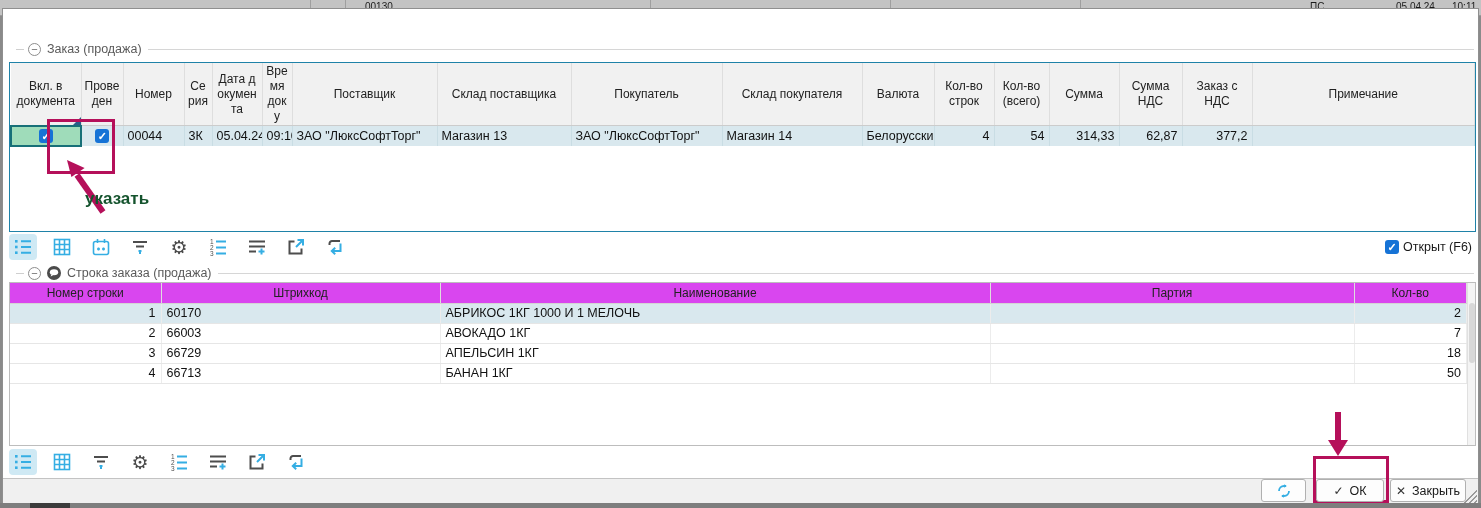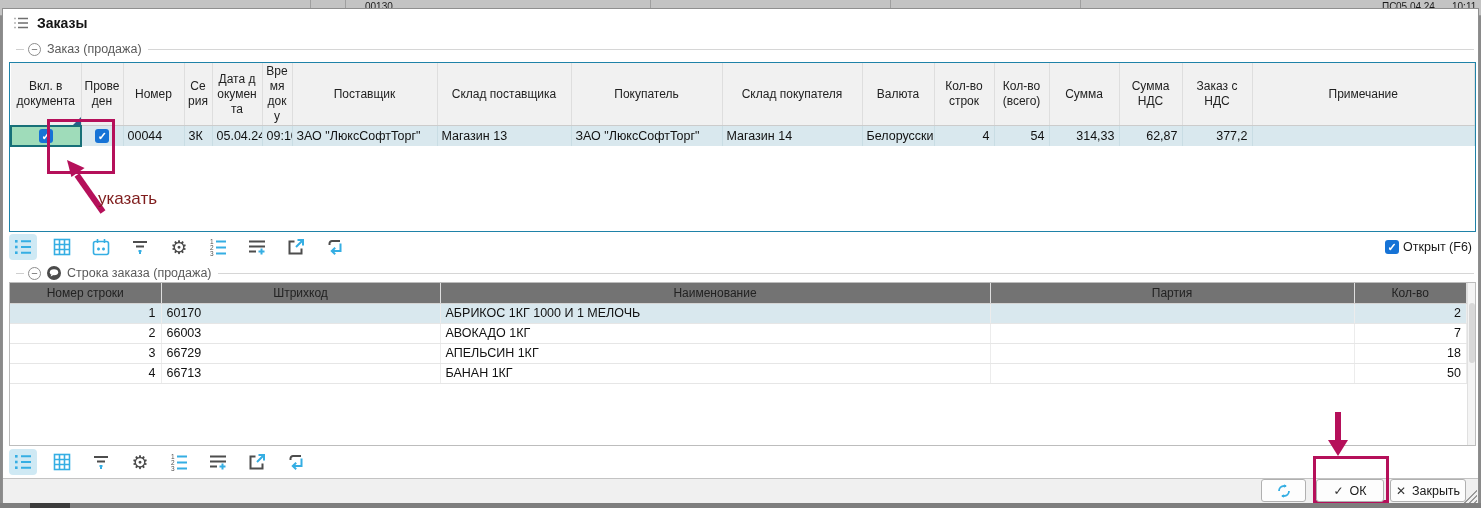--- a/index.html
+++ b/index.html
@@ -69,21 +69,21 @@
   }
   .corner-marker {
     position:absolute; right:0; bottom:0; width:0; height:0;
     border-left:8px solid transparent; border-bottom:8px solid #2a5f8a;
   }
 
   
   .hint-rect { position:absolute; border:3px solid #b5105a; background:transparent; z-index:30; }
   .hint-rect1 { left:37px; top:56px; width:68px; height:55px; }
   .hint-text {
-    position:absolute; left:88px; top:126px; color:#7f1d1d; font-weight:normal;
+    position:absolute; left:75px; top:126px; color:#14532d; font-weight:bold;
     font-size:17px; z-index:30;
   }
   .hint-arrow1 { position:absolute; left:45px; top:95px; z-index:30; }
   .hint-rect2 { left:1310px; top:447px; width:76px; height:47px; }
   .hint-arrow2 { position:absolute; left:1322px; top:403px; z-index:40; }
 
   
   .toolbar { position:absolute; left:6px; right:6px; height:28px; display:flex; align-items:center; }
   .tb1 { top:224px; }
   .tb2 { top:439px; }
@@ -96,21 +96,21 @@
   .open-check { margin-left:auto; display:flex; align-items:center; font-size:12.5px; color:#1a1a1a; }
   .open-check .checkbox { margin-right:4px; }
 
   
   .table2-wrap {
     position:absolute; top:273px; left:6px; width:1467px; height:164px;
     border:1px solid #bdbdbd; background:#fff; overflow:hidden;
   }
   .t2 { width:1457px; }
   .t2 th {
-    height:20px; background:#737373; font-weight:normal; font-size:12px; color:#222;
+    height:20px; background:#d946ef; font-weight:normal; font-size:12px; color:#222;
     text-align:center; border-right:1px solid #dedede; border-bottom:1px solid #d4d4d4; padding:1px 4px;
   }
   .t2 td {
     height:20px; font-size:12.5px; color:#111; padding:1px 5px; background:#fff;
     border-right:1px solid #ececec; border-bottom:1px solid #e6e6e6; white-space:nowrap; overflow:hidden;
   }
   .t2 tr.selected td { background:#d9e8ee; }
   .vscroll {
     position:absolute; top:0; right:0; width:8px; bottom:0; background:#f4f4f4; border-left:1px solid #e0e0e0;
   }
@@ -141,38 +141,27 @@
 </head>
 <body>
 
 <div class="bg-strip">
   <i style="left:310px"></i>
     <i style="left:345px"></i>
     <i style="left:650px"></i>
     <i style="left:890px"></i>
     <i style="left:1080px"></i>
   <span style="left:365px">00130</span>
-  <span style="left:1382px">ПС</span>
+  <span style="left:1310px">ПС</span>
   <span style="left:1396px">05.04.24</span>
   <span style="left:1452px">10:11</span>
 </div>
 
 <div class="window">
 
-  <div class="titlebar">
-    <span class="ticon">
-      <svg width="16" height="16" viewBox="0 0 16 16">
-          <g stroke="#6f6f6f" stroke-width="1.6" fill="none">
-        <path d="M1.5 3.5h1M1.5 8h1M1.5 12.5h1"></path>
-            <path d="M5 3.5h10M5 8h10M5 12.5h10"></path>
-          </g>
-        </svg>
-    </span>
-    <span class="ttext">Заказы</span>
-  </div>
 
   <div class="group-header gh1">
     <span class="preline"></span>
     <span class="collapse-btn">−</span>
     <span>Заказ (продажа)</span>
     <span class="postline"></span>
   </div>
 
   <div class="table1-wrap">
     <table class="t1">

